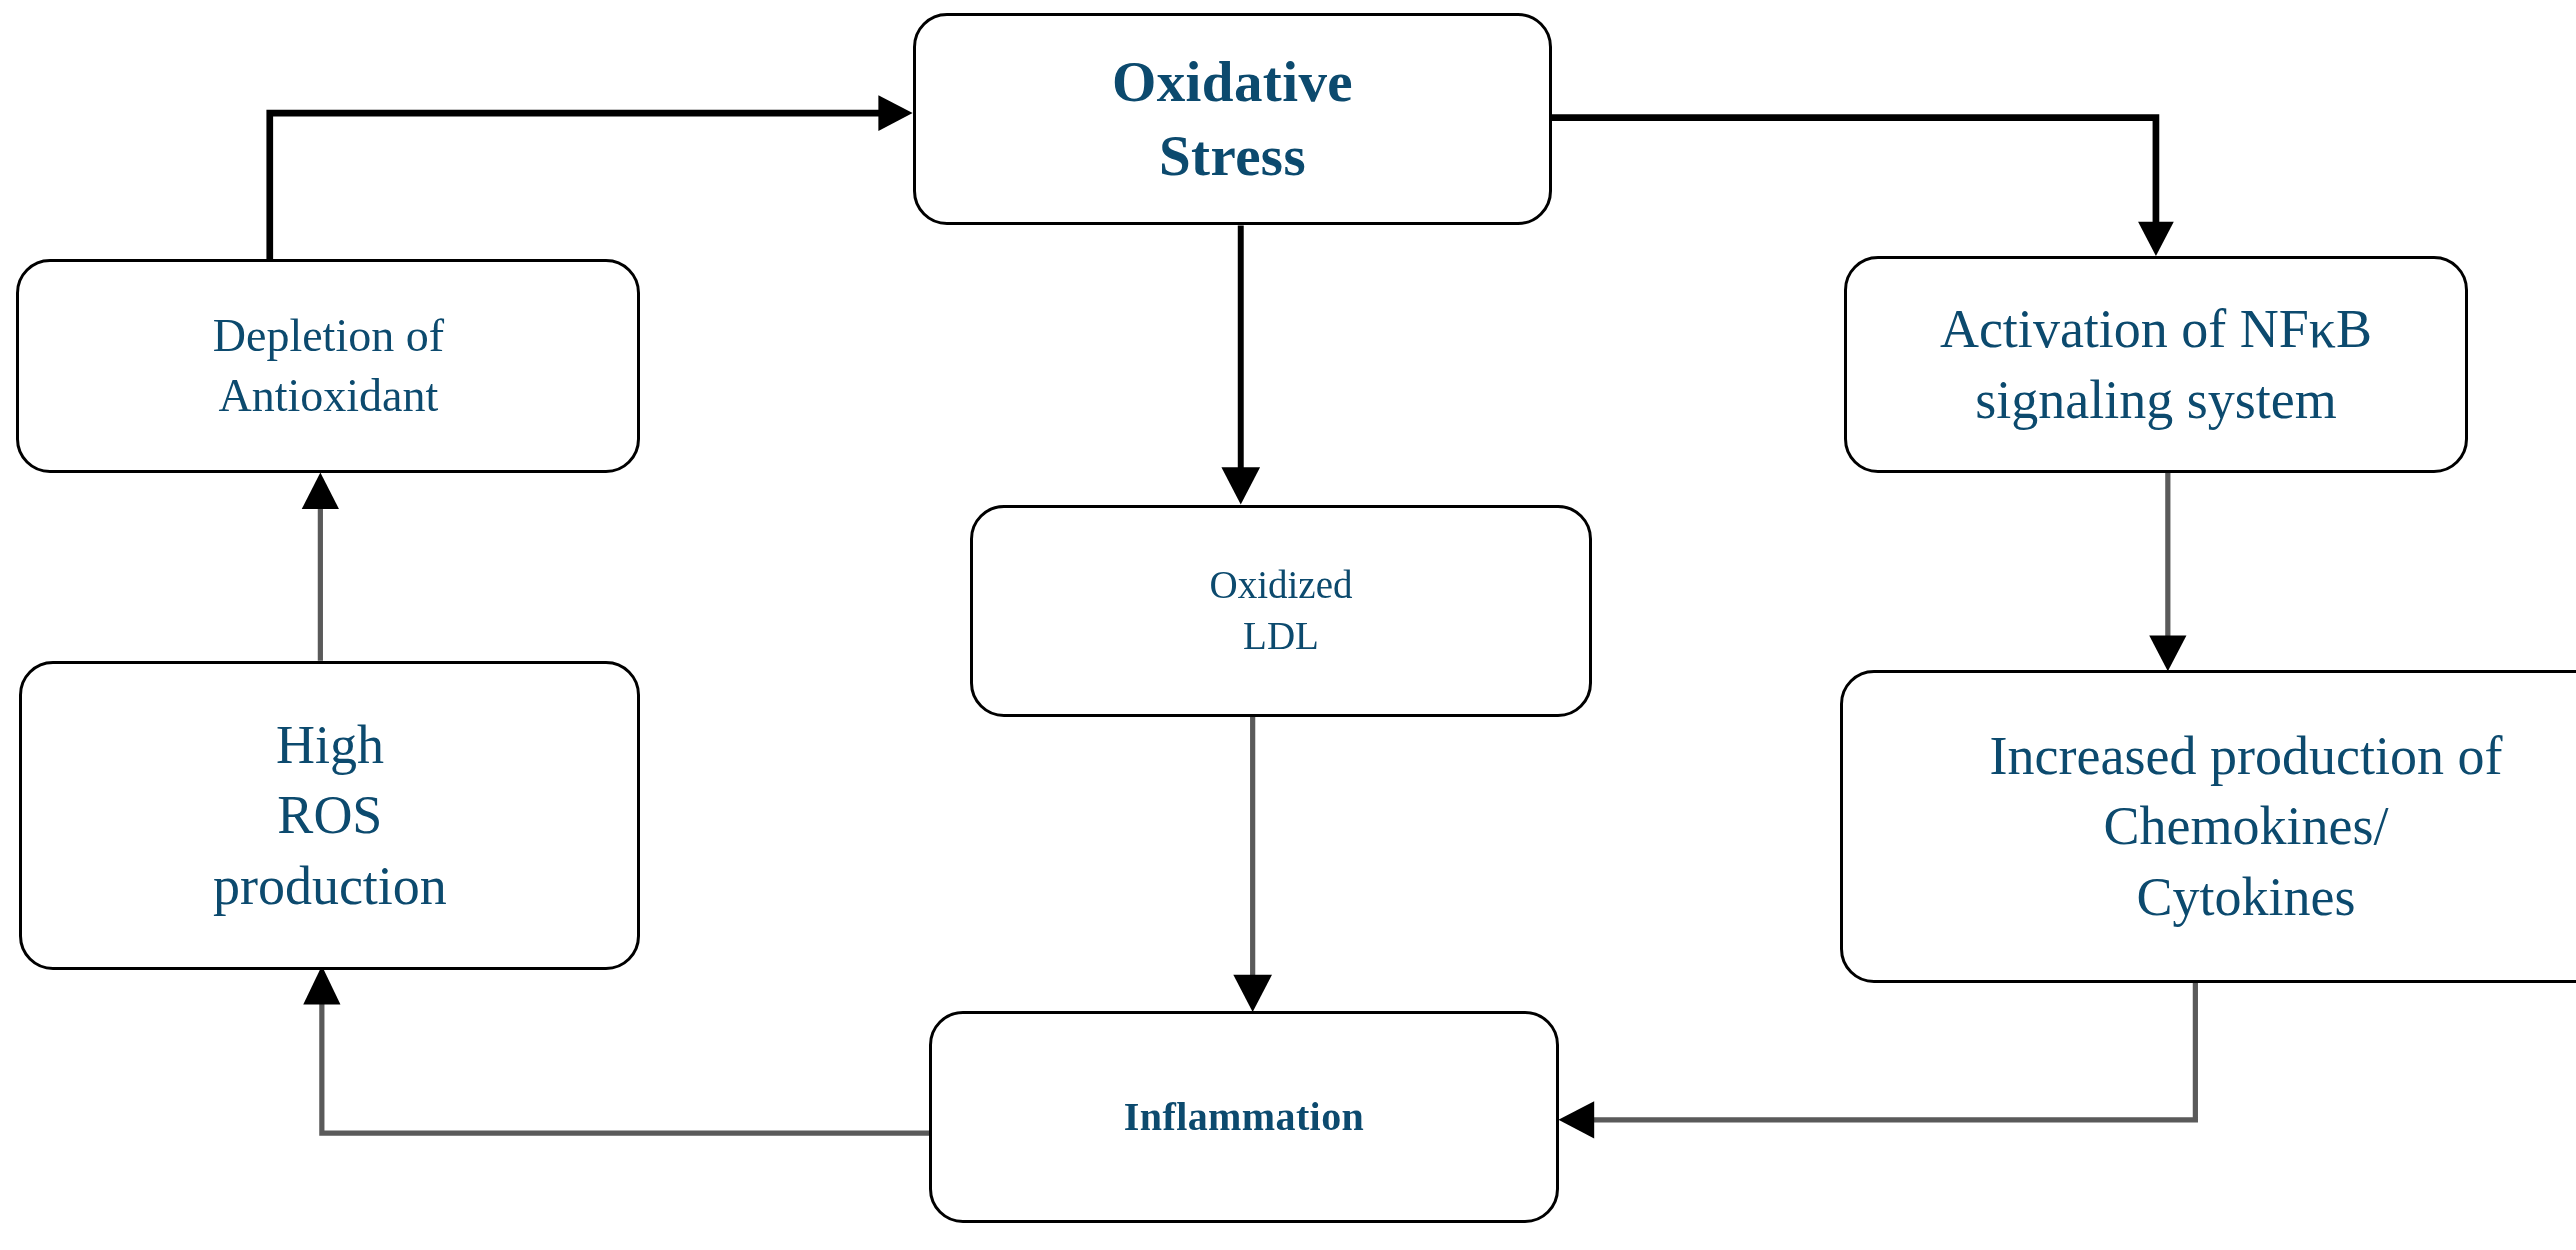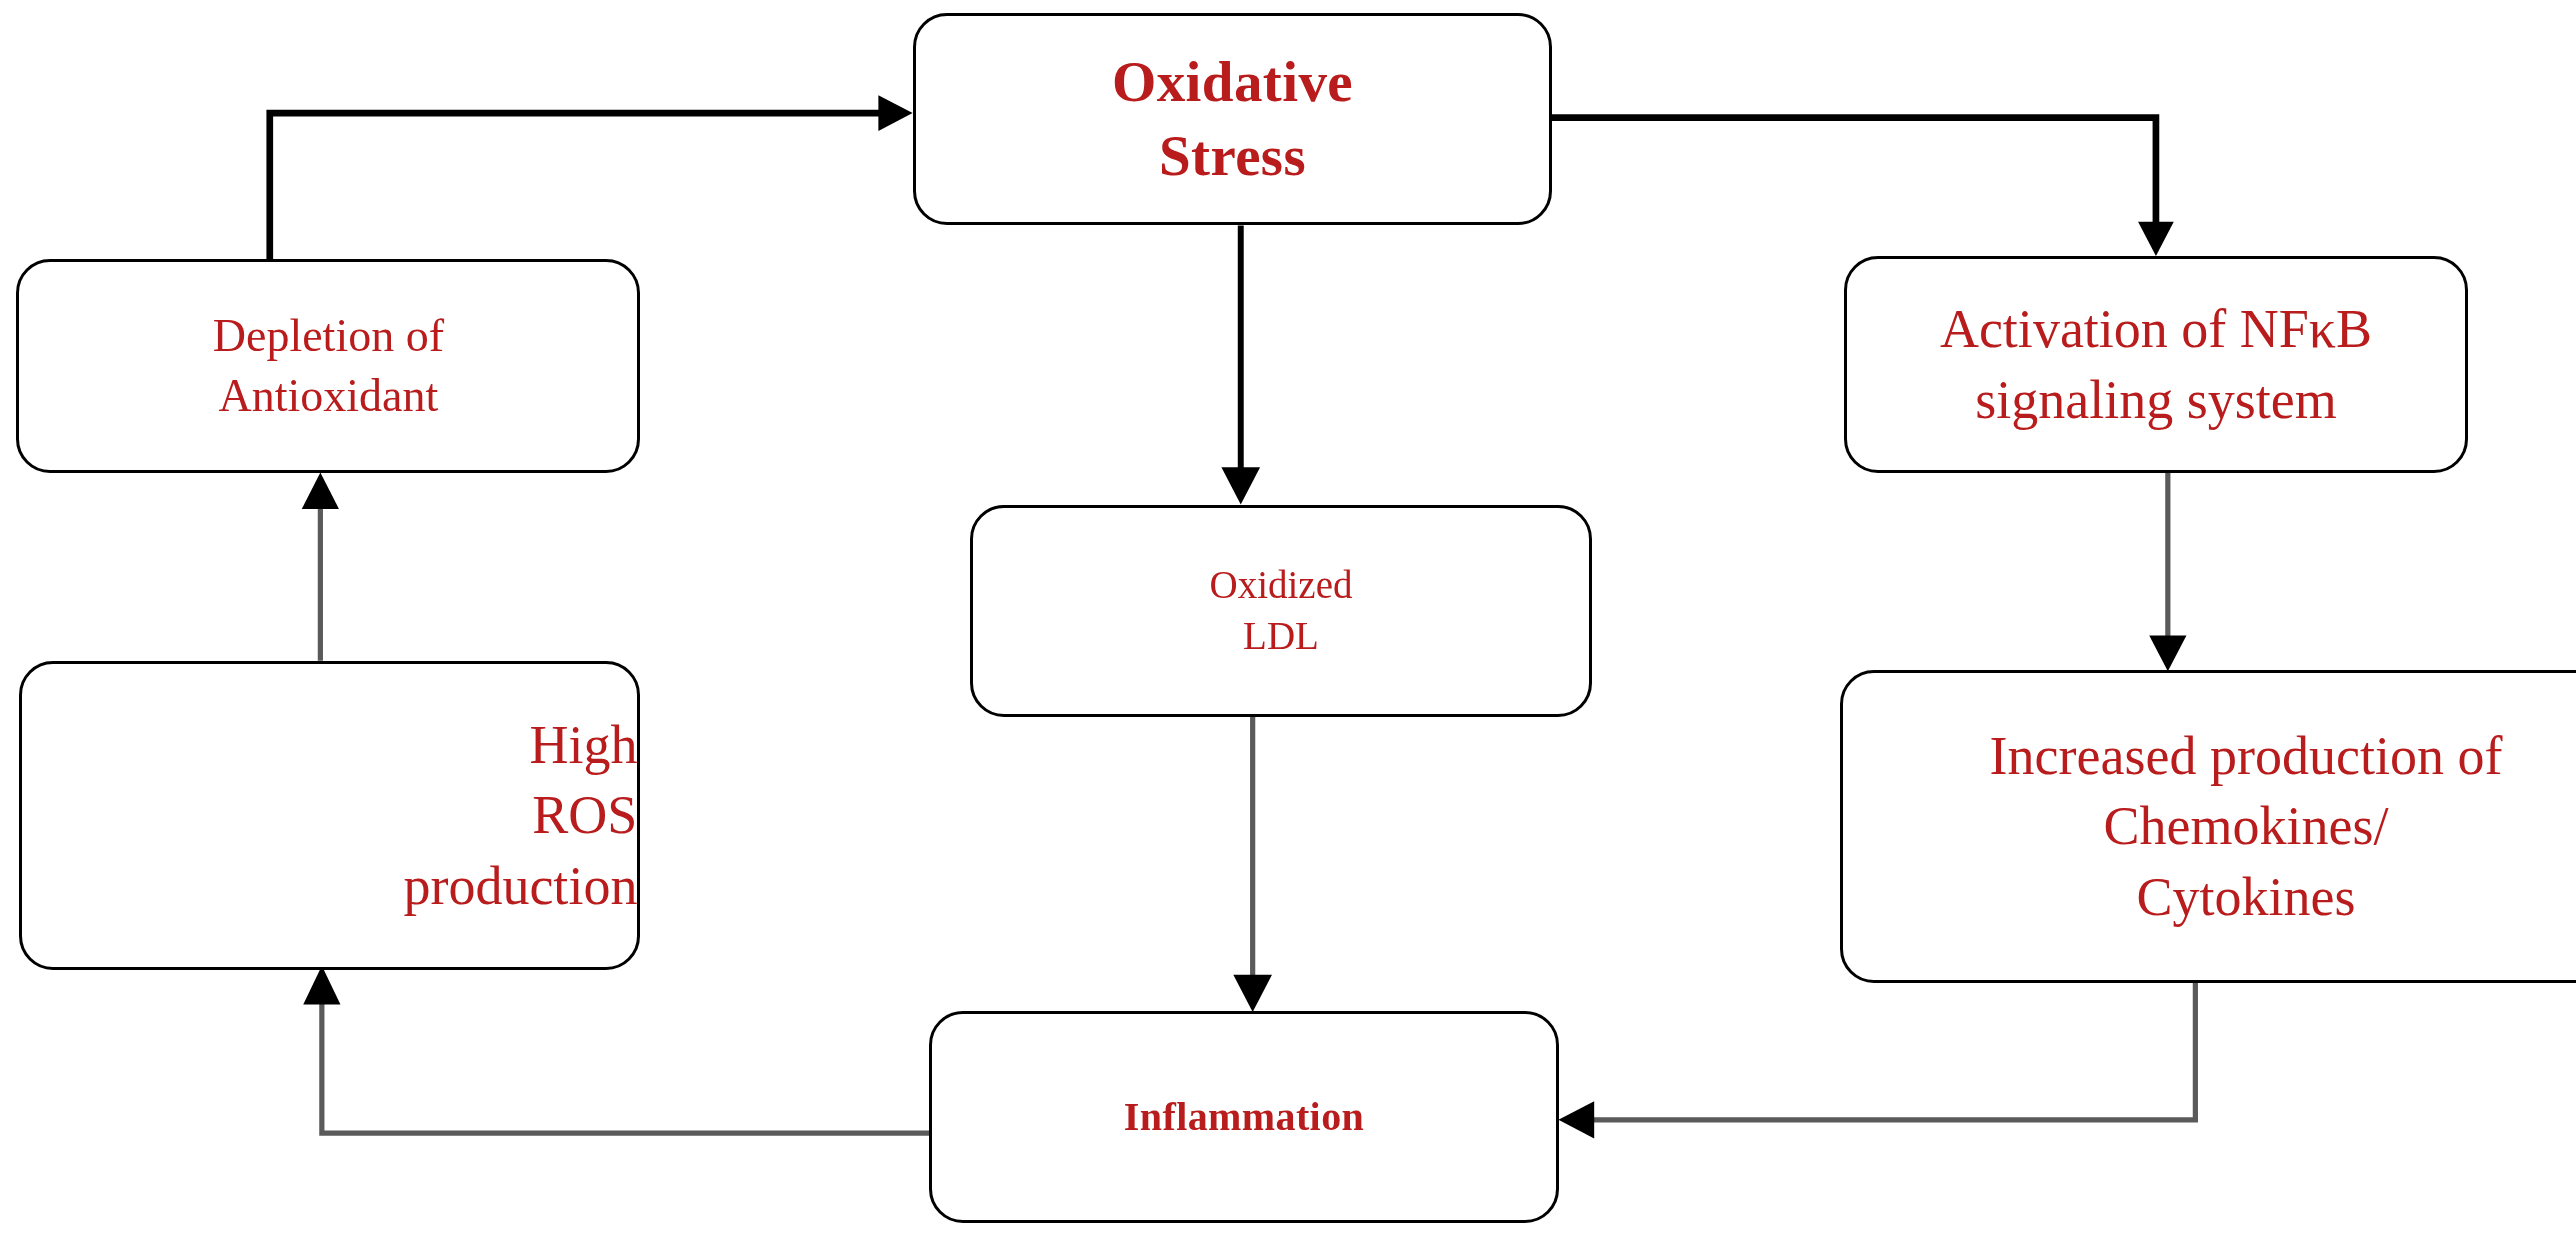--- a/index.html
+++ b/index.html
@@ -27,33 +27,33 @@
     position: absolute;
     box-sizing: border-box;
     background: #ffffff;
     border: 3.7px solid #000000;
     border-radius: 34px;
     display: flex;
     flex-direction: column;
     align-items: center;
     justify-content: center;
     text-align: center;
-    color: #b91c1c;
+    color: #0c4a6e;
     z-index: 3;
   }
   .node .line {
     display: block;
     white-space: pre;
     line-height: 1.30;
   }
   .n-oxidative-stress { left: 913px; top: 13.4px;   width: 639px; height: 212px; font-size: 57px; font-weight: bold; letter-spacing: 0.4px; }
   .n-depletion        { left: 16.4px;   top: 259px;  width: 624px; height: 214px; font-size: 46px; }
   .n-nfkb             { left: 1844px; top: 256px;  width: 624px; height: 217px; font-size: 54px; }
   .n-oxidized-ldl     { left: 929px; top: 505px;  width: 622px; height: 212px; font-size: 39px; margin-left: 41px; }
-  .n-high-ros         { left: 19.4px;   top: 661px;  width: 621px; height: 309px; font-size: 54px; align-items: flex-end; }
+  .n-high-ros         { left: 19.4px;   top: 661px;  width: 621px; height: 309px; font-size: 54px; }
   .n-chemokines       { left: 1840px; top: 670px;  width: 812px; height: 313px; font-size: 54px; }
   .n-inflammation     { left: 929px; top: 1011px; width: 630px; height: 212px; font-size: 40px; font-weight: bold; letter-spacing: 0.4px; }
 </style>
 </head>
 <body>
 
 <div id="canvas">
 
   <svg id="edges" viewBox="0 0 3461 1680" width="2576" height="1250" xmlns="http://www.w3.org/2000/svg">
 

